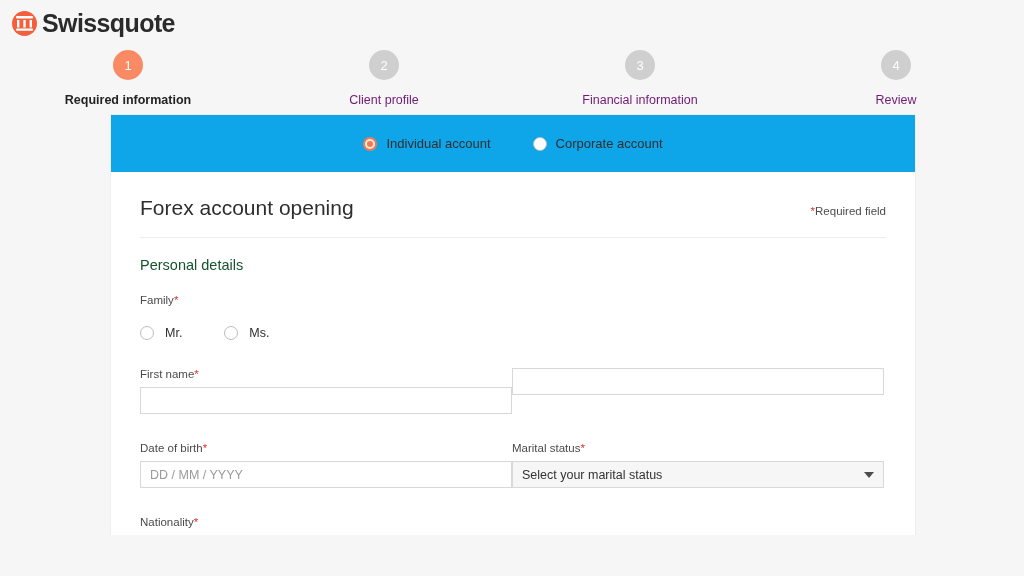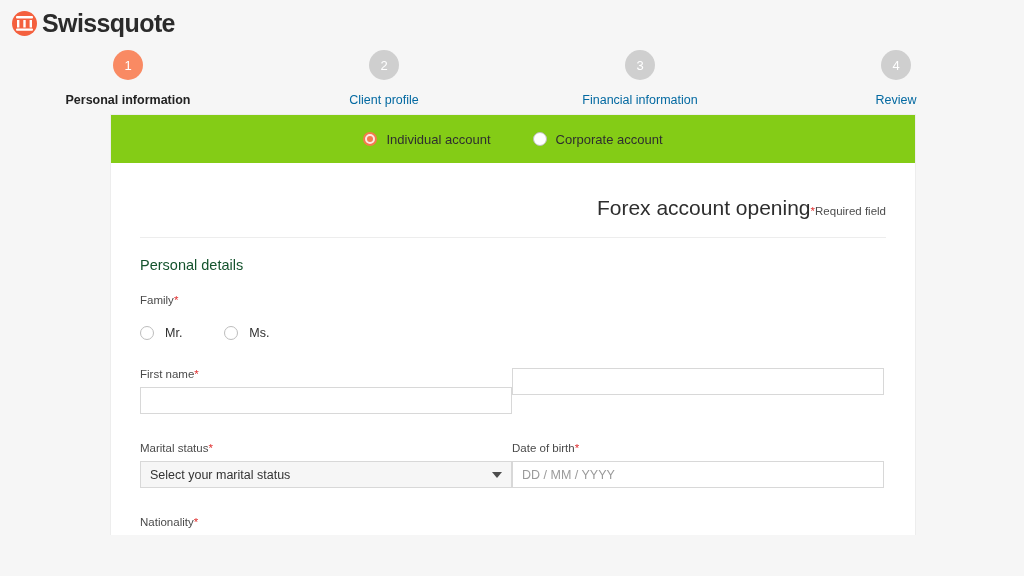--- a/index.html
+++ b/index.html
@@ -66,41 +66,41 @@
     align-items: center;
     justify-content: center;
     font-size: 13px;
     color: #ffffff;
     background: #cfcfcf;
   }
   .step.active .step-circle { background: #f98a63; }
   .step-label {
     margin-top: 13px;
     font-size: 12.5px;
-    color: #0369a1;
+    color: #701a75;
   }
   .step.active .step-label {
     color: #232323;
     font-weight: bold;
   }
 
   
   .card {
     position: absolute;
     left: 110px;
     top: 114px;
     width: 806px;
     background: #ffffff;
     border: 1px solid #ededed;
     border-bottom: none;
     box-sizing: border-box;
   }
   .account-banner {
-    background: #84cc16;
-    height: 48px;
+    background: #0ea5e9;
+    height: 57px;
     display: flex;
     align-items: center;
     justify-content: center;
     gap: 42px;
   }
   .radio-opt {
     display: flex;
     align-items: center;
     gap: 9px;
     font-size: 13px;
@@ -127,22 +127,22 @@
     width: 6px; height: 6px;
     border-radius: 50%;
     background: #f4794f;
   }
 
   .card-body { padding: 0 29px; }
 
   .card-title-row {
     display: flex;
     align-items: baseline;
-    justify-content: flex-end;
-    padding-top: 33px;
+    justify-content: space-between;
+    padding-top: 24px;
     padding-bottom: 17px;
     border-bottom: 1px solid #ededed;
   }
   .card-title {
     font-size: 21px;
     font-weight: normal;
     color: #2e2e2e;
   }
   .required-note {
     font-size: 11.5px;
@@ -225,21 +225,21 @@
         <rect x="0" y="12.4" width="17" height="2.4" rx="1" fill="#ffffff"></rect>
       </svg>
     </span>
     <span class="logo-text">Swissquote</span>
   </div>
 </div>
 
 <div class="stepper">
   <div class="step active">
     <div class="step-circle">1</div>
-    <div class="step-label">Personal information</div>
+    <div class="step-label">Required information</div>
   </div>
   <div class="step">
     <div class="step-circle">2</div>
     <div class="step-label">Client profile</div>
   </div>
   <div class="step">
     <div class="step-circle">3</div>
     <div class="step-label">Financial information</div>
   </div>
   <div class="step">
@@ -295,32 +295,32 @@
       </div>
       <div class="col">
         <div class="input-box">
           <span></span>
         </div>
       </div>
     </div>
 
     <div class="row">
       <div class="col">
+        <div class="field-label"><span>Date of birth</span><span class="ast">*</span></div>
+        <div class="input-box">
+          <span class="ph">DD / MM / YYYY</span>
+        </div>
+      </div>
+      <div class="col">
         <div class="field-label"><span>Marital status</span><span class="ast">*</span></div>
         <div class="select-box">
           <span>Select your marital status</span>
           <span class="caret"></span>
         </div>
       </div>
-      <div class="col">
-        <div class="field-label"><span>Date of birth</span><span class="ast">*</span></div>
-        <div class="input-box">
-          <span class="ph">DD / MM / YYYY</span>
-        </div>
-      </div>
     </div>
 
     <div class="row">
       <div class="col">
         <div class="field-label"><span>Nationality</span><span class="ast">*</span></div>
       </div>
       <div class="col empty"></div>
     </div>
 
   </div>

